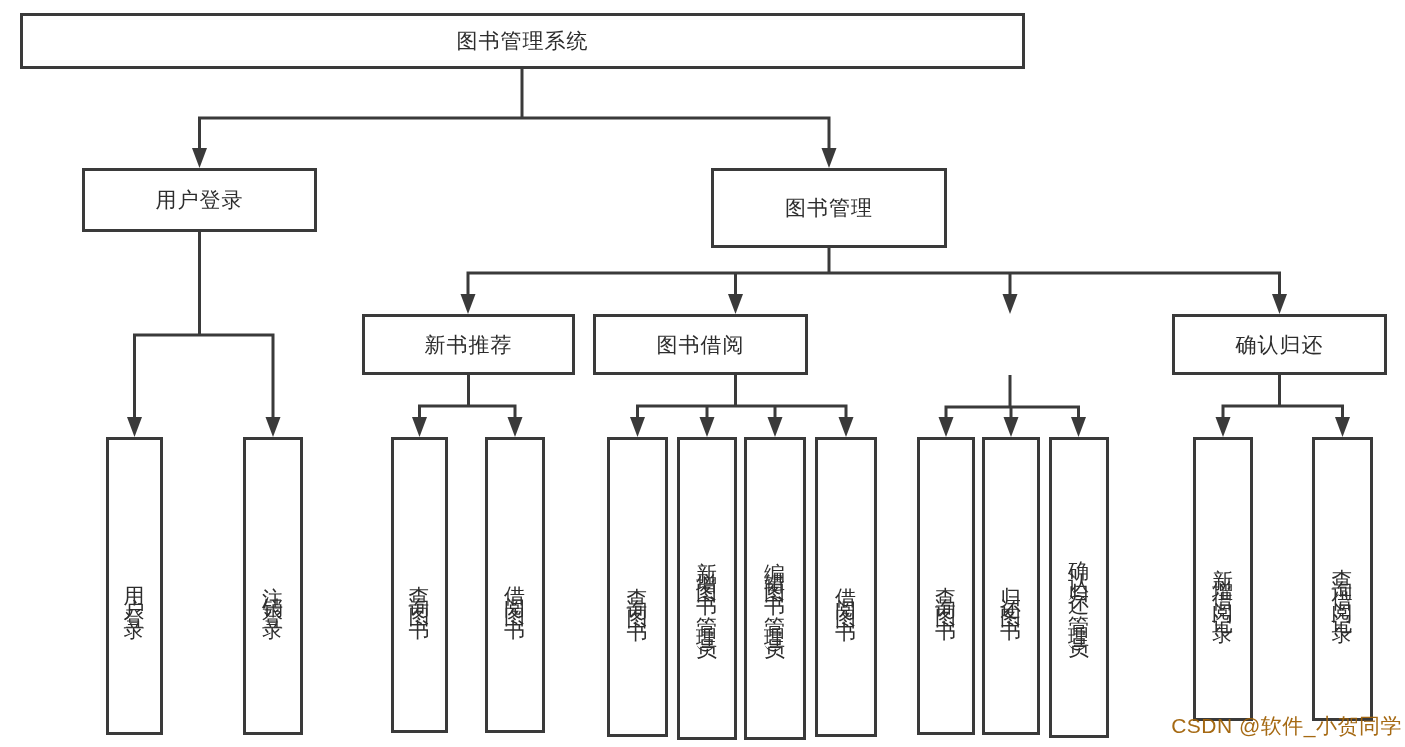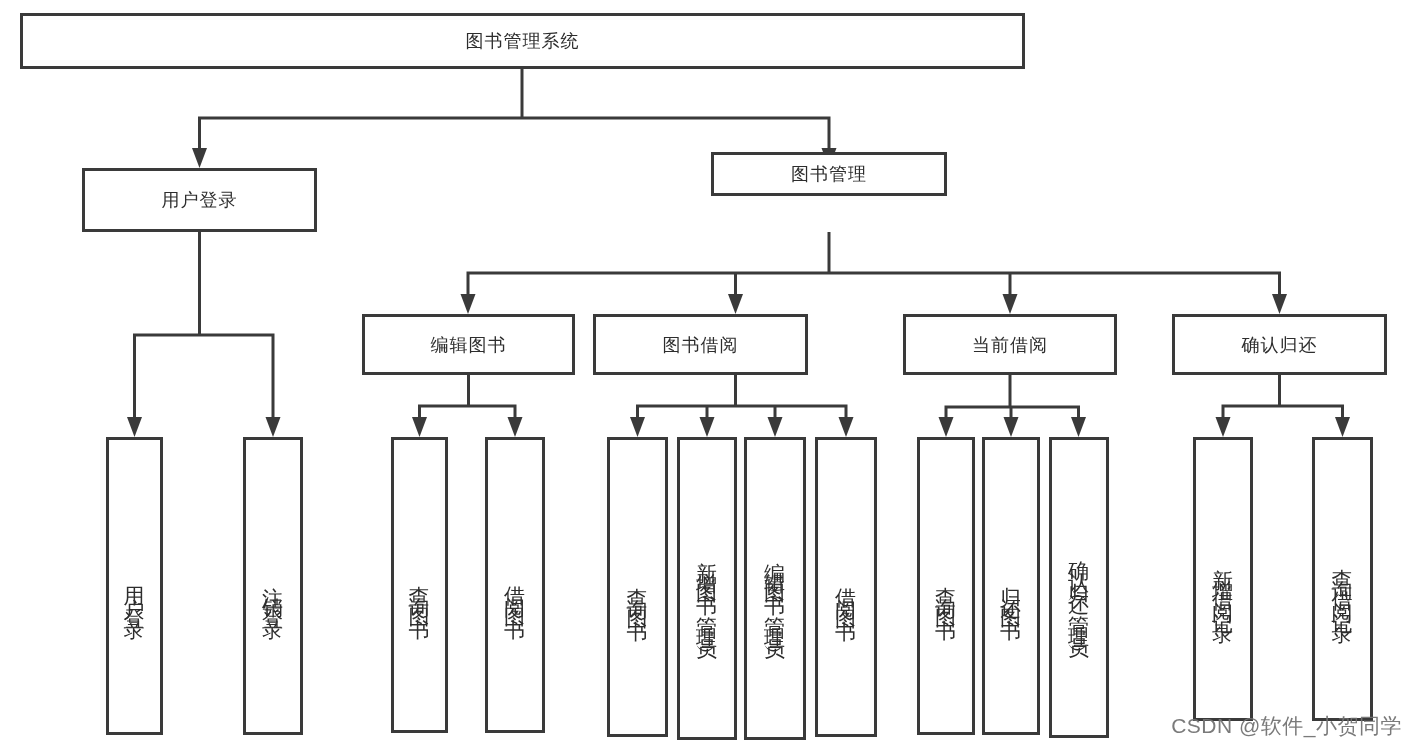--- a/index.html
+++ b/index.html
@@ -13,21 +13,21 @@
   .node{
     position:absolute;
     box-sizing:border-box;
     border:3px solid #3a3a3a;
     background:#ffffff;
     display:flex;
     align-items:center;
     justify-content:center;
     color:#2d2d2d;
   }
-  .hnode{font-size:18px;letter-spacing:1px;}
+  .hnode{font-size:21px;letter-spacing:1px;}
   .vnode{padding:4px 0;}
   .vnode .label{
     writing-mode:vertical-rl;
     font-size:21px;
     line-height:1;
     letter-spacing:11px;
     margin-bottom:-11px;
     white-space:nowrap;
   }
   svg.wires{
@@ -36,21 +36,21 @@
     pointer-events:none;
   }
   svg.wires path{stroke:#3a3a3a;stroke-width:3;fill:none;}
   svg.wires polygon{fill:#3a3a3a;stroke:none;}
   .watermark{
     position:absolute;
     top:712px;
     right:3px;
     font-size:21px;
     letter-spacing:0.5px;
-    color:#737373;
+    color:#a16207;
     opacity:0.95;
     white-space:nowrap;
   }
 </style>
 </head>
 <body>
 
 <div class="canvas">
 
   <svg class="wires" width="1405" height="747" viewBox="0 0 1405 747" aria-hidden="true">
@@ -115,32 +115,29 @@
     </g>
   </svg>
 
   <div class="node hnode" style="left:20px;top:13px;width:1005px;height:56px">
     <span class="label">图书管理系统</span>
   </div>
 
   <div class="node hnode" style="left:82px;top:168px;width:235px;height:64px">
     <span class="label">用户登录</span>
   </div>
-  <div class="node hnode" style="left:711px;top:152px;width:236px;height:44px">
+  <div class="node hnode" style="left:711px;top:168px;width:236px;height:80px">
     <span class="label">图书管理</span>
   </div>
 
   <div class="node hnode" style="left:362px;top:314px;width:213px;height:61px">
-    <span class="label">编辑图书</span>
+    <span class="label">新书推荐</span>
   </div>
   <div class="node hnode" style="left:593px;top:314px;width:215px;height:61px">
     <span class="label">图书借阅</span>
-  </div>
-  <div class="node hnode" style="left:903px;top:314px;width:214px;height:61px">
-    <span class="label">当前借阅</span>
   </div>
   <div class="node hnode" style="left:1172px;top:314px;width:215px;height:61px">
     <span class="label">确认归还</span>
   </div>
 
   <div class="node vnode" style="left:106px;top:437px;width:57px;height:298px">
     <span class="label">用户登录</span>
   </div>
   <div class="node vnode" style="left:243px;top:437px;width:60px;height:298px">
     <span class="label">注销登录</span>

